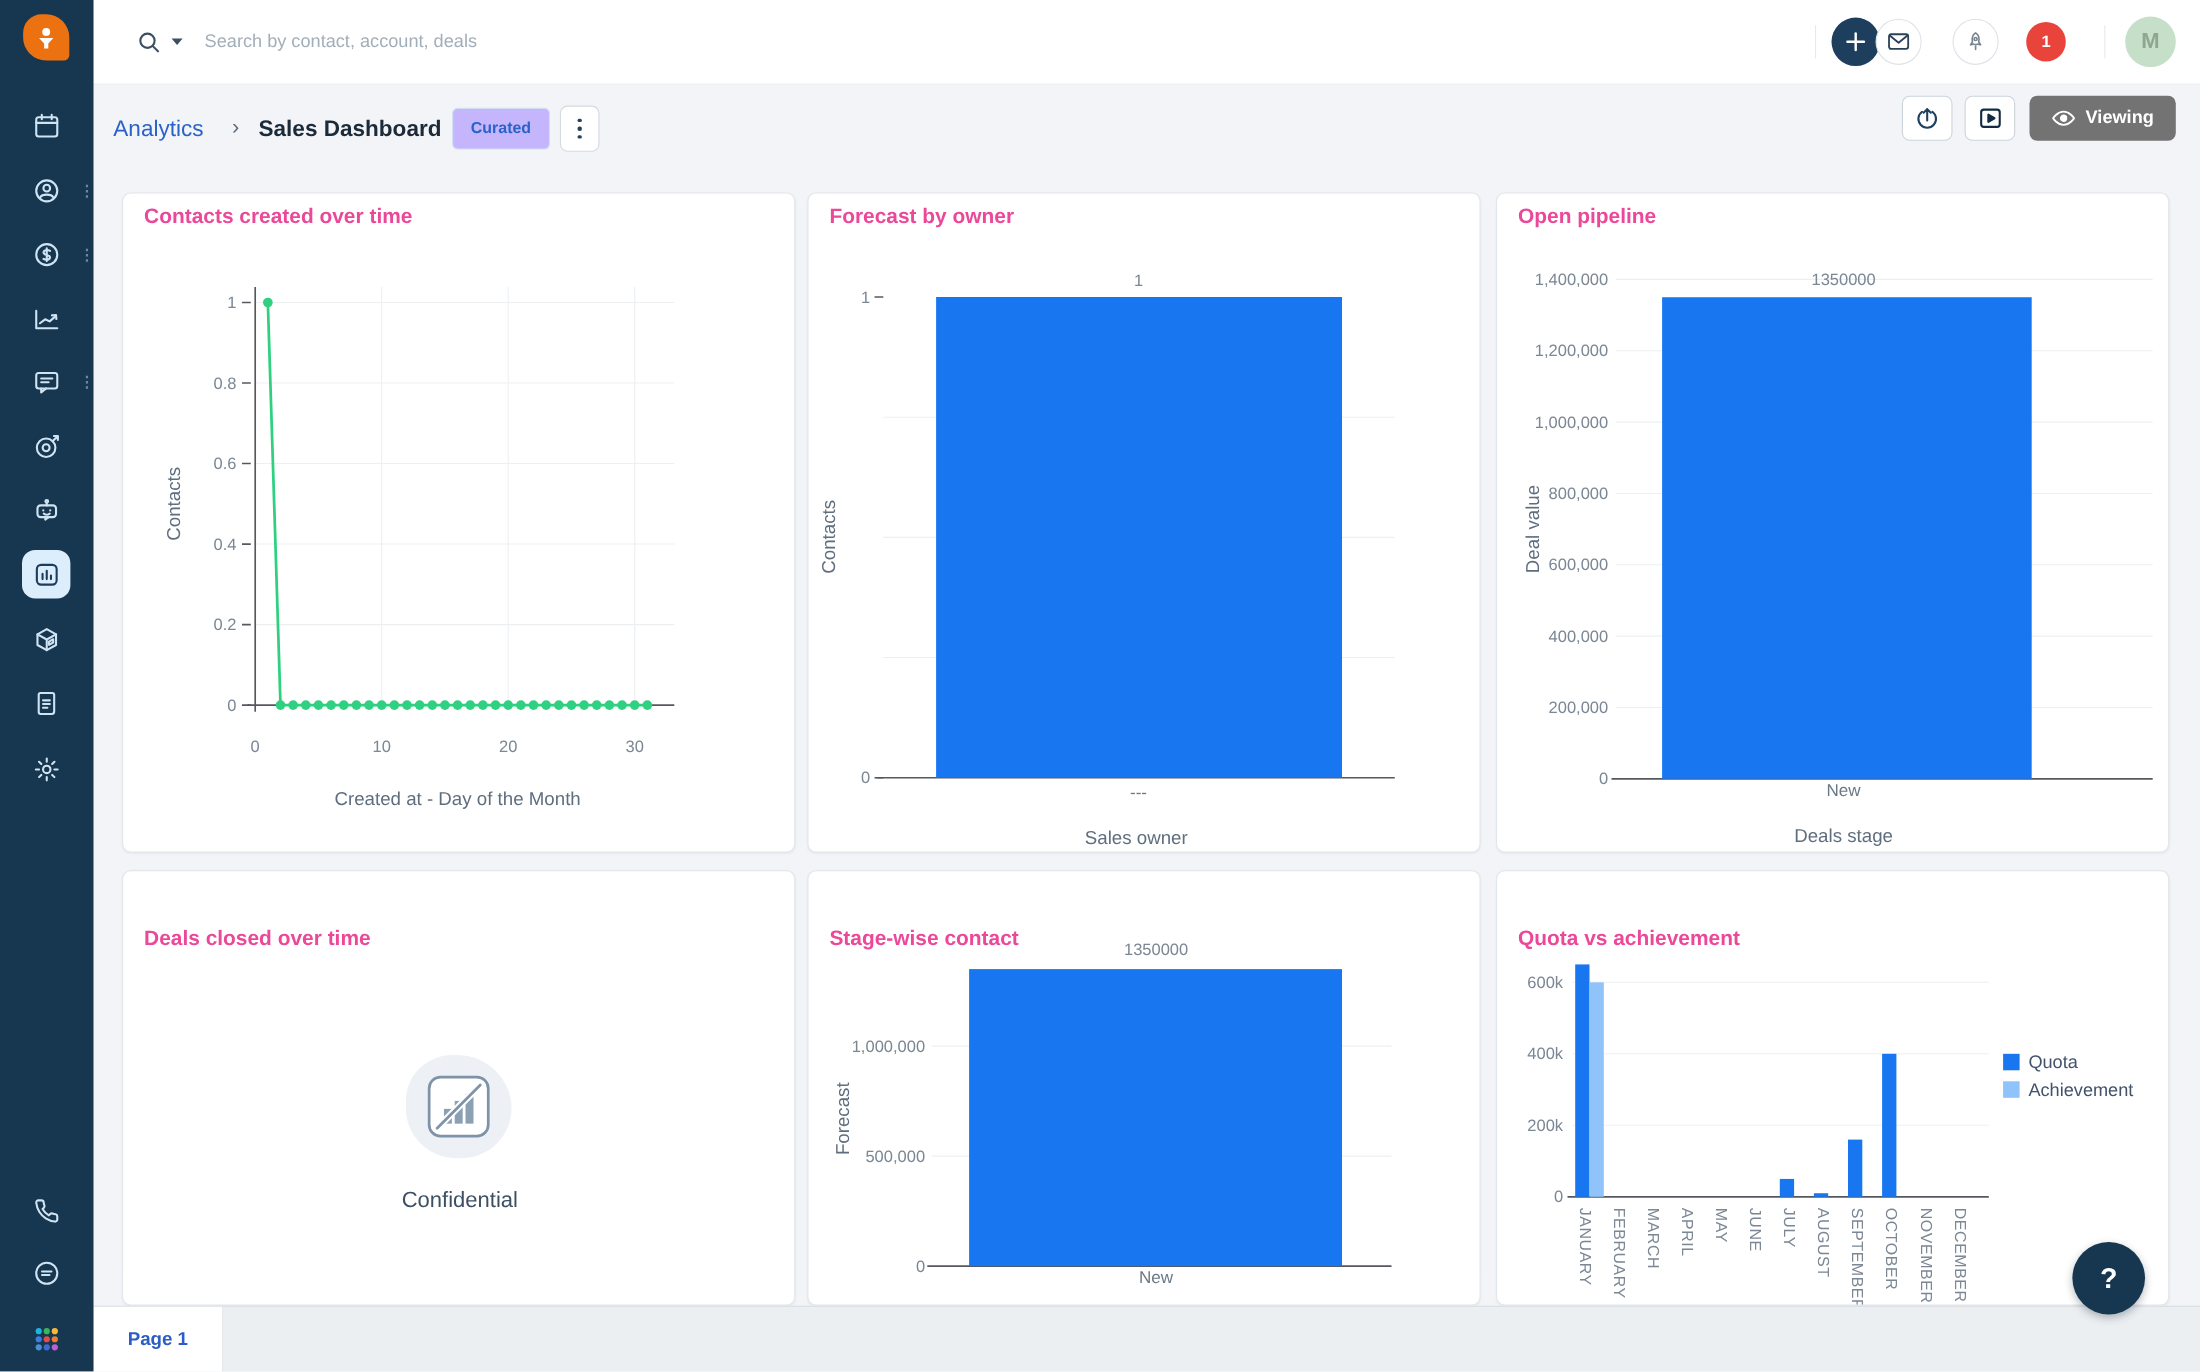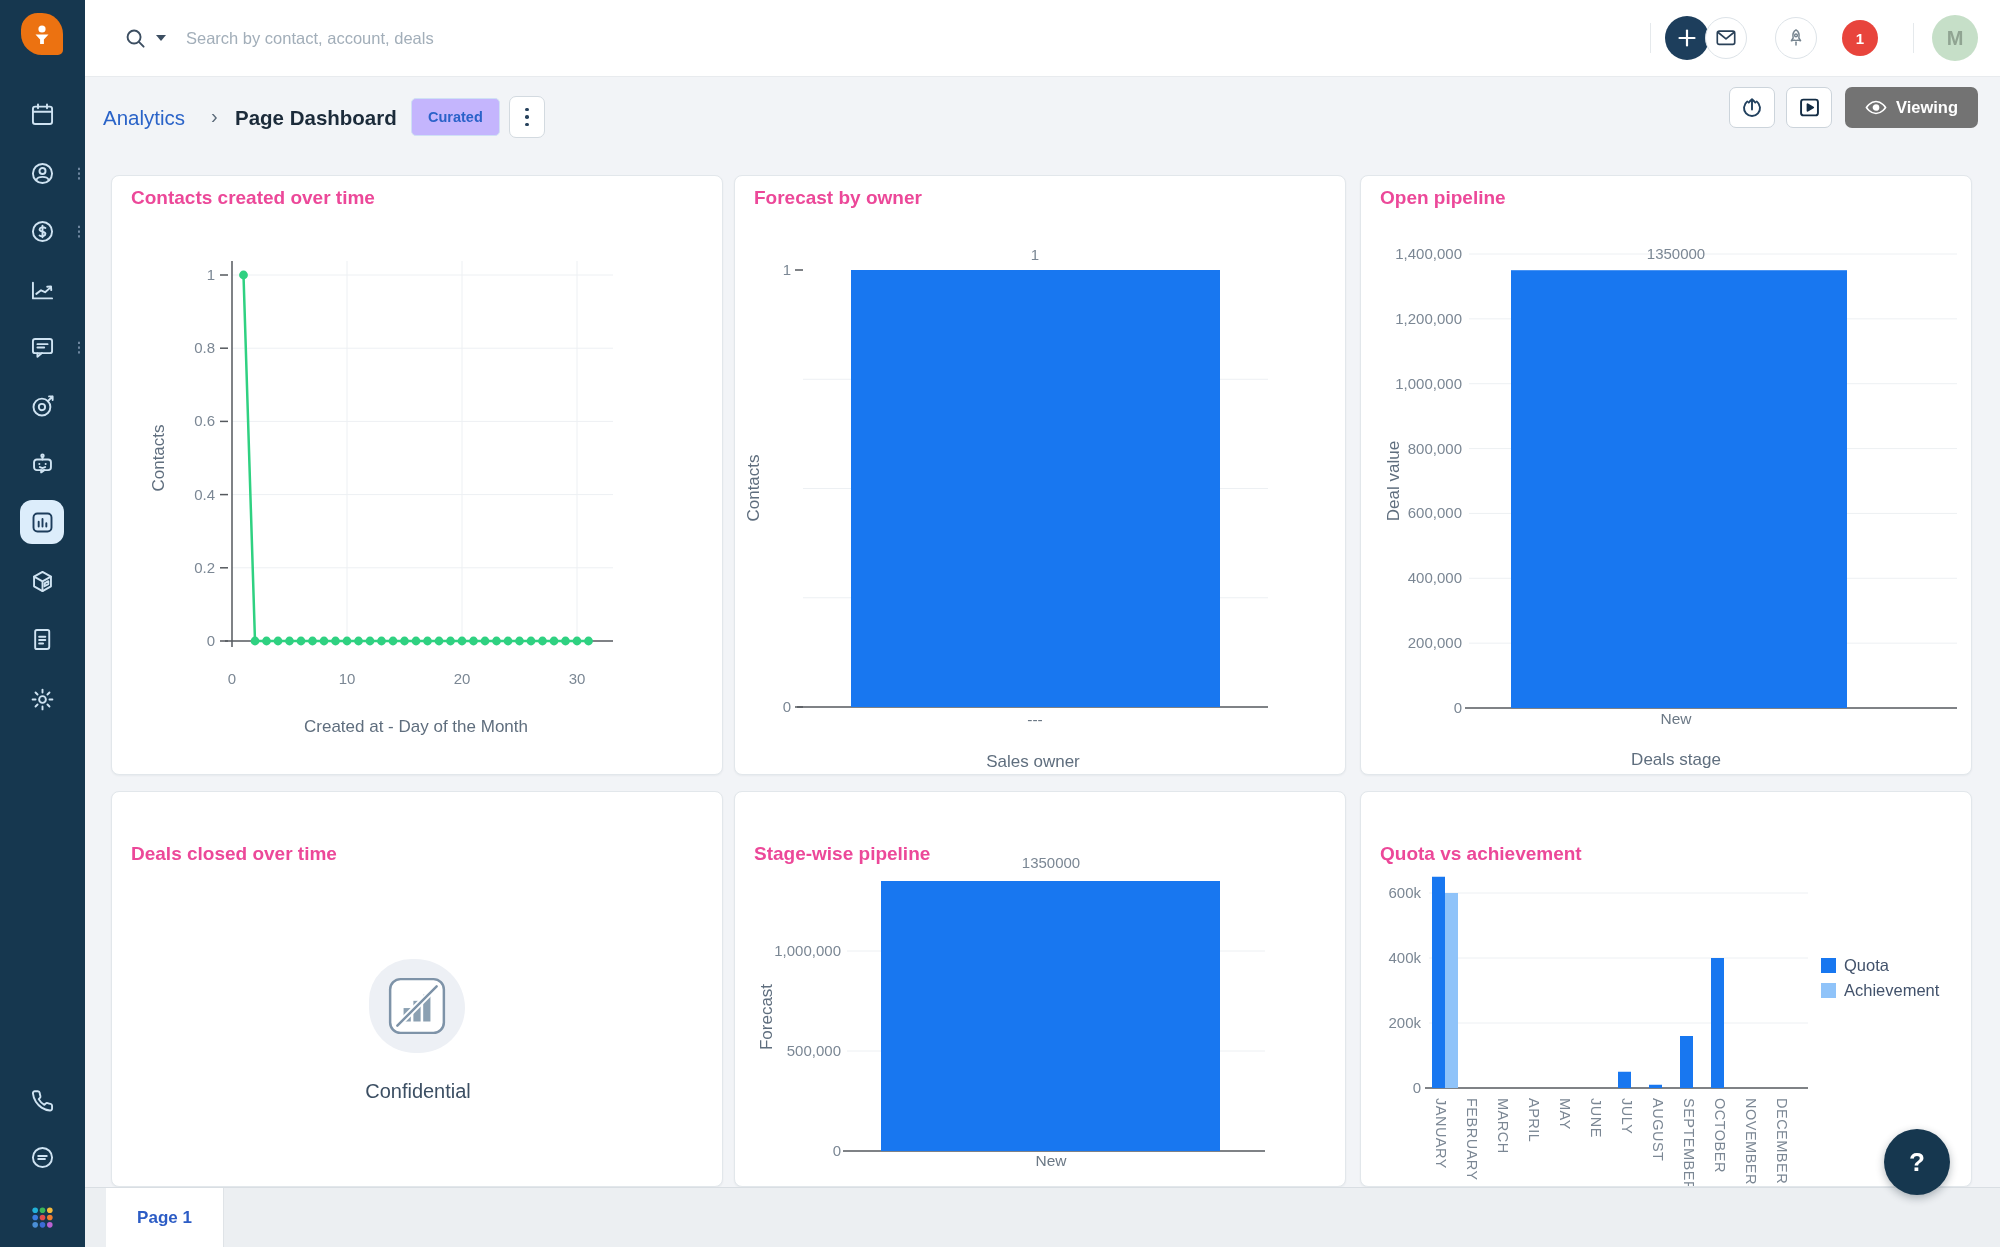--- a/index.html
+++ b/index.html
@@ -46,21 +46,21 @@
   .card.r2 h3 { top:15px;margin-top:36px; }
   .chart { position:absolute; left:0; top:0; right:0; bottom:0; }
 
   
   .blob { position:absolute; left:257px; top:167px; width:96px; height:94px; background:#edf0f5; border-radius:46% 54% 50% 50%; }
   .noChart { position:absolute; left:274px; top:183px; width:62px; height:62px; }
   .conf-label { position:absolute; left:0; width:612px; top:288px; text-align:center; font-size:20px; color:#3c4f63; }
 
   
   .tabbar { position:absolute; left:85px; top:1187px; width:1915px; height:60px; background:#eceff2; border-top:1px solid #d9dee3; }
-  .tab-active { position:absolute; left:0; top:0; width:118px; height:60px; background:#fff; border-right:1px solid #dfe3e7; display:flex; align-items:center; justify-content:center; font-size:17px; font-weight:700; color:#2c5cc5; cursor:pointer;margin-left:21px; }
+  .tab-active { position:absolute; left:0; top:0; width:118px; height:60px; background:#fff; border-right:1px solid #dfe3e7; display:flex; align-items:center; justify-content:center; font-size:17px; font-weight:700; color:#2c5cc5; cursor:pointer; }
   .help-fab { position:absolute; left:1884px; top:1129px; width:66px; height:66px; border-radius:50%; background:#16374f; color:#fff; font-size:26px; font-weight:700; display:flex; align-items:center; justify-content:center; box-shadow:0 3px 8px rgba(10,25,40,.3); cursor:pointer; z-index:8; }
 </style>
 </head>
 <body>
 
 <div class="app">
 
   <aside class="sidebar">
     <div class="logo">
       <svg width="26" height="26" viewBox="0 0 26 26">
@@ -205,21 +205,21 @@
       </svg>
     </div>
     <div class="notif">1</div>
     <div class="tb-divider" style="left:1828px"></div>
     <div class="avatar">M</div>
   </header>
 
   <div class="crumb-row">
     <a class="crumb-link">Analytics</a>
     <span class="crumb-chev">›</span>
-    <span class="crumb-title">Page Dashboard</span>
+    <span class="crumb-title">Sales Dashboard</span>
     <span class="badge">Curated</span>
     <div class="kebab-btn">
         <i></i>
         <i></i>
         <i></i>
       </div>
 
     <div class="sq-btn" style="left:1644px">
       <svg width="24" height="24" viewBox="0 0 24 24" fill="none" stroke="#21405e" stroke-width="1.9" stroke-linecap="round" stroke-linejoin="round">
         <path d="M7.3 5.6a8 8 0 1 0 9.4 0"></path>
@@ -361,21 +361,21 @@
       <rect x="17" y="32" width="7" height="13" fill="#8ba0b2"></rect>
       <rect x="26.5" y="25" width="7" height="20" fill="#8ba0b2"></rect>
       <rect x="36" y="19" width="7" height="26" fill="#8ba0b2"></rect>
       <line x1="11" y1="49" x2="49" y2="11" stroke="#fff" stroke-width="6"></line>
       <line x1="11" y1="49" x2="49" y2="11" stroke="#7e93a8" stroke-width="2.4" stroke-linecap="round"></line>
     </svg>
     <div class="conf-label">Confidential</div>
   </section>
 
   <section class="card r2" style="left:734px;top:791px;width:612px;height:396px">
-    <h3>Stage-wise pipeline</h3>
+    <h3>Stage-wise contact</h3>
     <div class="chart" id="chart4"><svg viewBox="0 0 612 396" width="612" height="396">
           <text x="106" y="364" fill="#7b8794" font-size="15" text-anchor="end" font-family="&quot;Liberation Sans&quot;,sans-serif">0</text>
           <line x1="112" y1="259" x2="530" y2="259" stroke="#edf0f3" stroke-width="1"></line>
           <text x="106" y="264" fill="#7b8794" font-size="15" text-anchor="end" font-family="&quot;Liberation Sans&quot;,sans-serif">500,000</text>
           <line x1="112" y1="159" x2="530" y2="159" stroke="#edf0f3" stroke-width="1"></line>
           <text x="106" y="164" fill="#7b8794" font-size="15" text-anchor="end" font-family="&quot;Liberation Sans&quot;,sans-serif">1,000,000</text>
           <line x1="108" y1="359" x2="530" y2="359" stroke="#55595e" stroke-width="1.5"></line>
           <rect x="146" y="89" width="339" height="270" fill="#1877f0"></rect>
           <text x="316" y="76" fill="#7b8794" font-size="15" text-anchor="middle" font-family="&quot;Liberation Sans&quot;,sans-serif">1350000</text>
           <text x="316" y="374" fill="#6b7885" font-size="15.5" text-anchor="middle" font-family="&quot;Liberation Sans&quot;,sans-serif">New</text>

